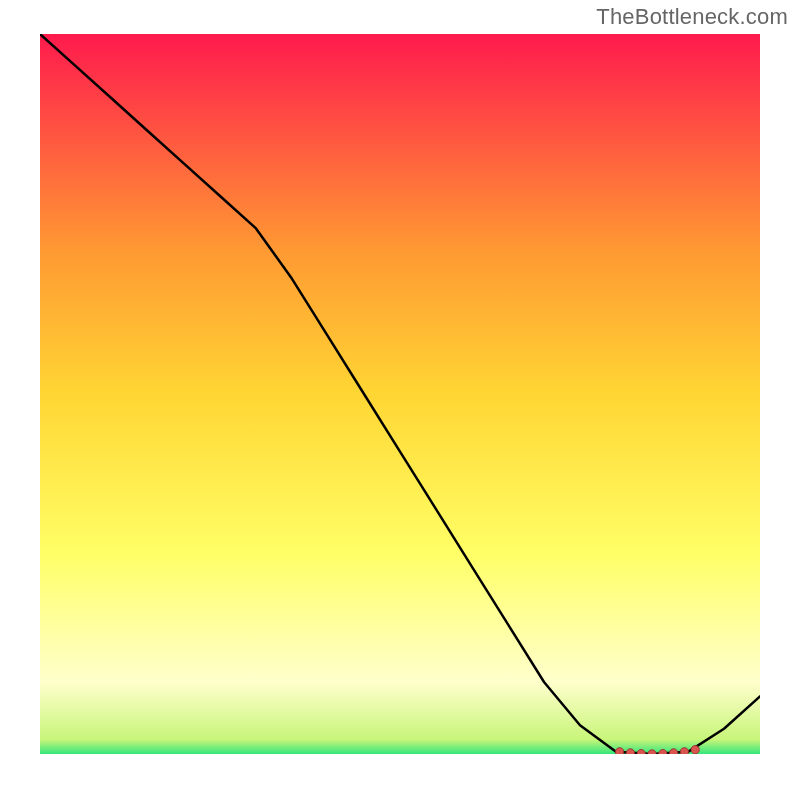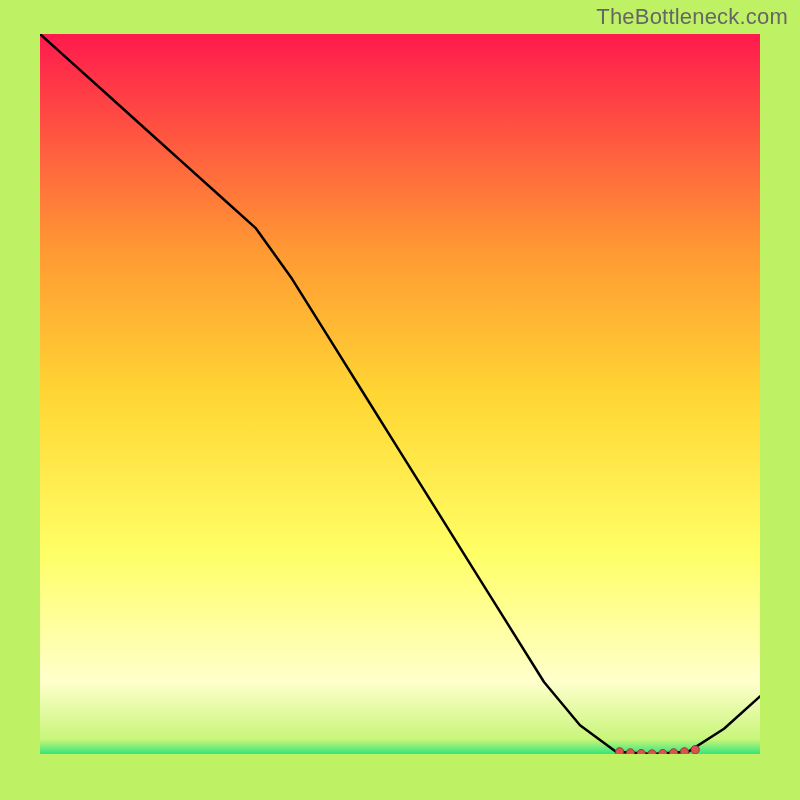--- a/index.html
+++ b/index.html
@@ -8,21 +8,21 @@
     width: 800px;
     height: 800px;
     background: #000000;
     overflow: hidden;
     font-family: Arial, Helvetica, sans-serif;
   }
   .outer {
     position: relative;
     width: 800px;
     height: 800px;
-    background: #bef264;
+    background: #ffffff;
   }
   .watermark {
     position: absolute;
     top: 4px;
     right: 12px;
     color: #666666;
     font-size: 22px;
     font-weight: 500;
     letter-spacing: 0.2px;
     z-index: 5;

